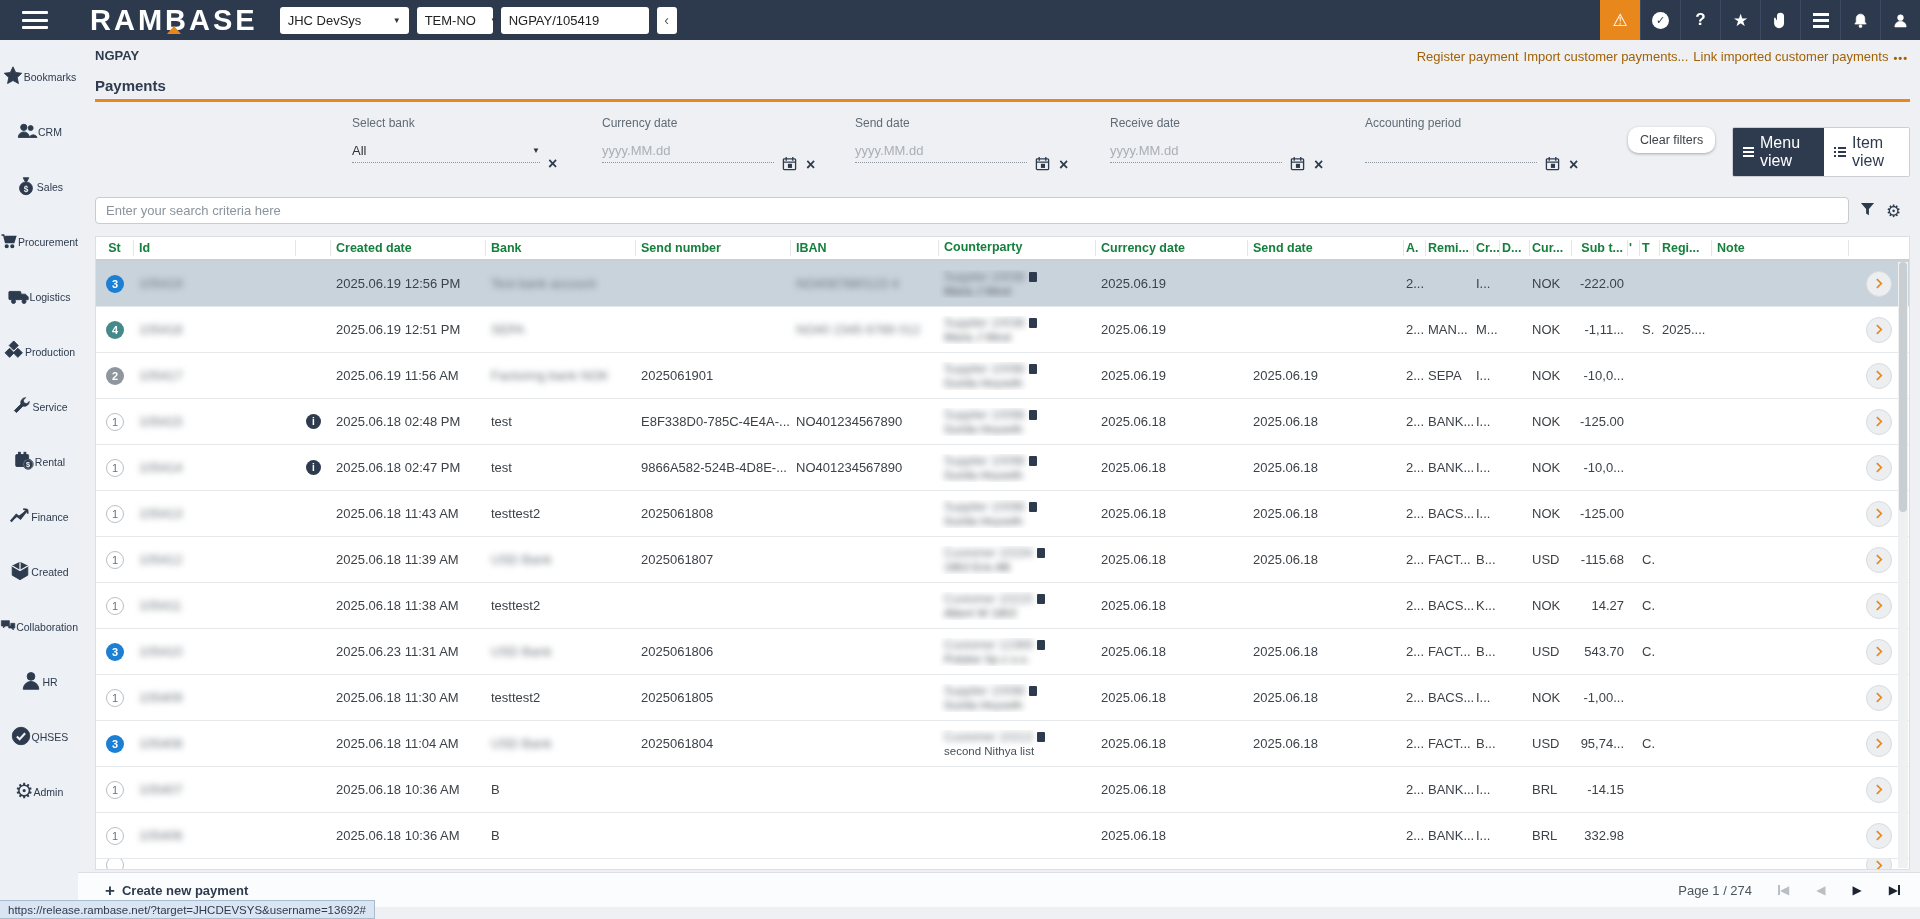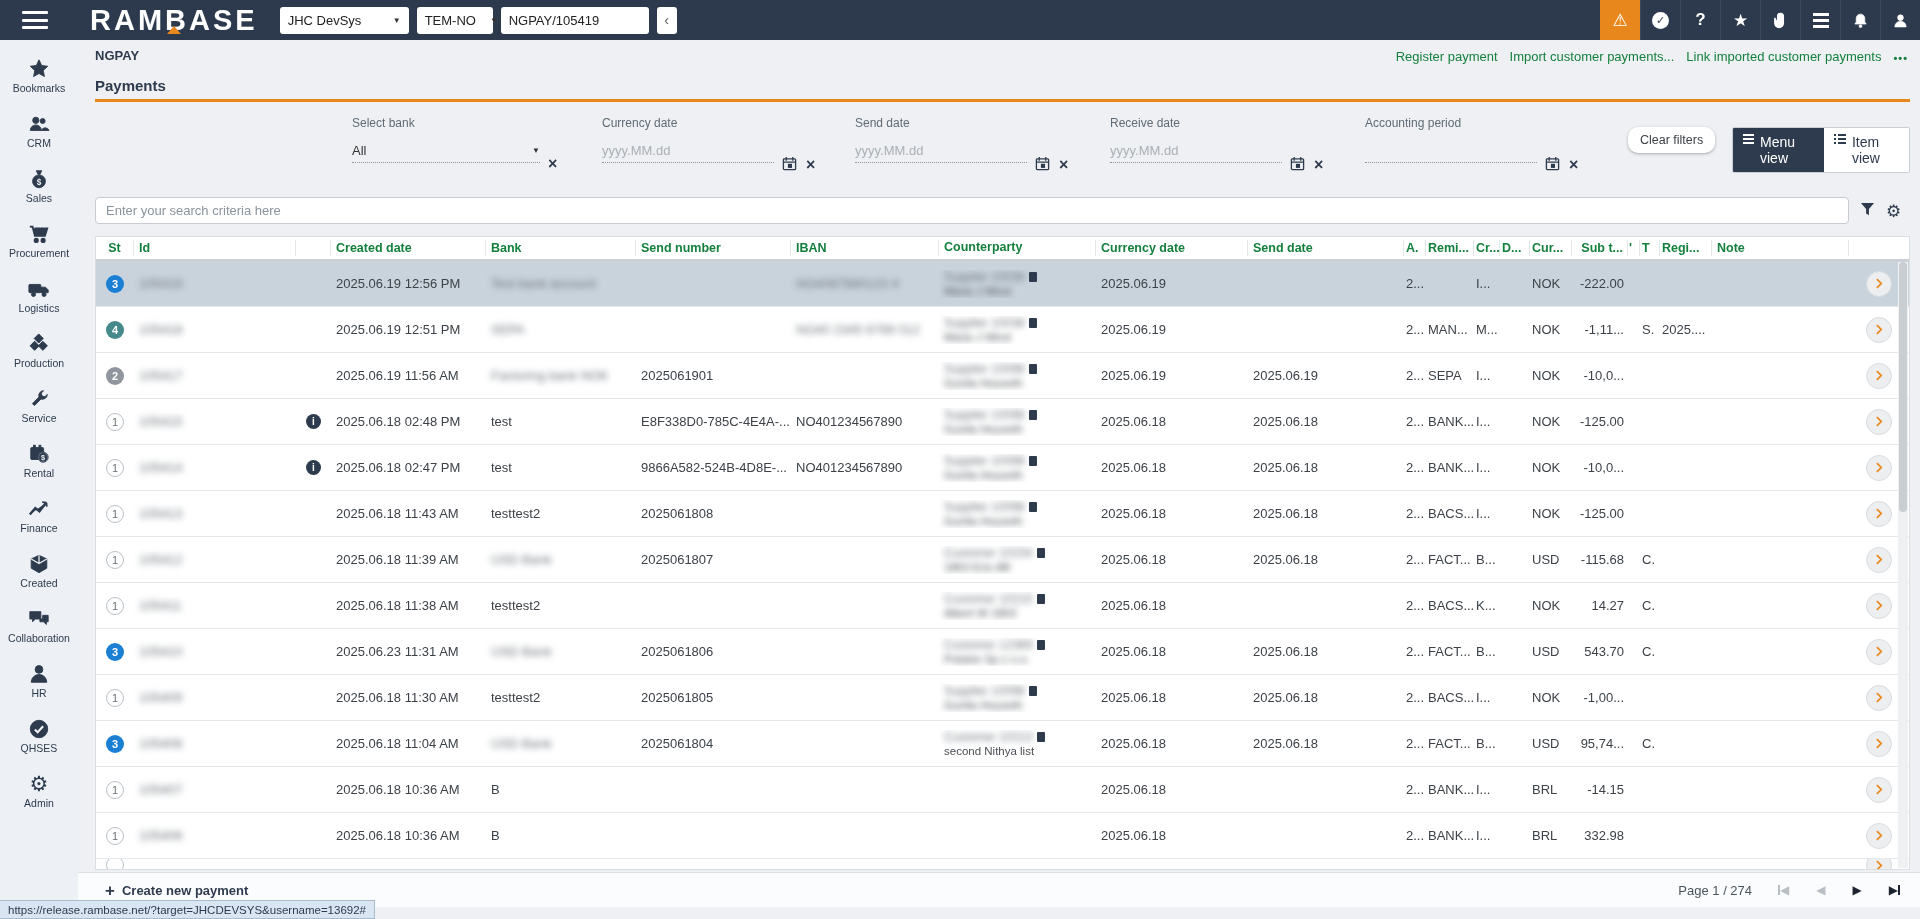--- a/index.html
+++ b/index.html
@@ -20,28 +20,28 @@
   .back-btn{width:20px;justify-content:center;padding:0;color:#555;font-size:14px;cursor:pointer}
   .tb-icons{margin-left:auto;display:flex;height:40px}
   .tb-icon{width:40px;height:40px;display:flex;align-items:center;justify-content:center;color:#fff;border-left:1px solid #3b4a61;cursor:pointer;font-size:17px}
   .tb-icon.alert{background:#e8871c;border-left:none}
   .tb-icon svg{width:17px;height:17px;fill:#fff;stroke:#fff}
   .seal{width:17px;height:17px;border-radius:50%;background:#fff;color:#2d3a4d;font-size:11px;font-weight:bold;display:flex;align-items:center;justify-content:center}
   .list-ic{display:flex;flex-direction:column;gap:3px}
   .list-ic i{display:block;width:16px;height:3px;background:#fff;position:relative}
   
   .sidebar{position:absolute;top:40px;left:0;width:78px;height:879px;background:#edf0f4;padding-top:8px;z-index:20}
-  .side-item{height:55px;display:flex;flex-direction:column;align-items:center;justify-content:center;cursor:pointer}
+  .side-item{height:55px;display:flex;flex-direction:row;align-items:center;justify-content:center;cursor:pointer}
   .side-item svg{width:22px;height:22px;fill:#2e3b4e;stroke:#2e3b4e}
   .side-item .glyph{font-size:21px;line-height:22px;color:#2e3b4e}
   .side-label{font-size:10.5px;color:#2e3b4e;margin-top:2px;white-space:nowrap}
   
   .main{position:absolute;left:78px;top:40px;width:1842px;height:879px}
   .module-name{position:absolute;left:17px;top:8px;font-size:13px;font-weight:bold;color:#2e3b4e}
-  .actions{position:absolute;right:12px;top:9px;display:flex;gap:12px;font-size:13px;color:#15803d;align-items:flex-end}
+  .actions{position:absolute;right:12px;top:9px;display:flex;gap:5px;font-size:13px;color:#a16207;align-items:flex-end}
   .actions .lnk{cursor:pointer;white-space:nowrap}
   .actions .more{font-size:11px;letter-spacing:1px;font-weight:bold;cursor:pointer}
   .page-title{position:absolute;left:17px;top:37px;font-size:15px;font-weight:bold;color:#2e3b4e}
   .title-line{position:absolute;left:17px;width:1815px;top:59px;border-bottom:3px solid #e8871c}
   
   .filters{position:absolute;left:17px;top:66px;width:1815px;height:78px;font-size:12px}
   .flabel{color:#5f6b76;font-size:12px;margin-bottom:9px;display:block}
   .qs-card{position:absolute;left:0;top:0;width:235px;height:78px;background:#dce4eb;padding:10px 12px 0 14px}
   .qs-row{display:flex;align-items:center;border-bottom:1px dotted #8e979e;width:190px;height:24px;margin-top:2px}
   .qs-row svg{width:13px;height:13px;stroke:#333;fill:none}
@@ -55,21 +55,21 @@
   .ficons{position:absolute;display:flex;align-items:center;gap:9px;top:40px}
   .x-ic{font-size:16px;font-weight:bold;color:#2e3b4e;cursor:pointer;line-height:1}
   .cal svg{width:15px;height:15px;stroke:#2e3b4e;fill:none;cursor:pointer}
   .g-bank{left:257px;width:200px}   .g-bank .fline{width:188px}
   .g-cur{left:507px;width:230px}    .g-cur .fline{width:172px}
   .g-send{left:760px;width:230px}   .g-send .fline{width:172px}
   .g-recv{left:1015px;width:230px}  .g-recv .fline{width:172px}
   .g-acct{left:1270px;width:230px}  .g-acct .fline{width:172px}
   .clear-btn{position:absolute;left:1533px;top:21px;background:#fff;border:none;border-radius:10px;box-shadow:0 1px 3px rgba(0,0,0,.3);padding:6px 12px;font-size:12.5px;color:#3c4248;cursor:pointer;font-family:inherit}
   .view-toggle{position:absolute;left:1637px;top:21px;display:flex;border:1px solid #c9cfd5;border-radius:2px;overflow:hidden}
-  .vt-btn{display:flex;gap:6px;font-size:14px;padding:6px 10px;cursor:pointer;background:#fff;color:#2e3b4e}
+  .vt-btn{display:flex;align-items:center;gap:6px;font-size:16px;padding:6px 10px;cursor:pointer;background:#fff;color:#2e3b4e}
   .vt-btn.active{background:#2e3b4e;color:#fff}
   .vt-bars{display:flex;flex-direction:column;gap:2px}
   .vt-bars i{width:11px;height:2px;background:currentColor;display:block}
   .vt-list{display:flex;flex-direction:column;gap:2px}
   .vt-list i{display:block;width:12px;height:2px;background:linear-gradient(to right,currentColor 2px,transparent 2px,transparent 4px,currentColor 4px)}
   
   .search-row{position:absolute;left:17px;top:157px;width:1815px;height:27px}
   .search-input{width:1754px;height:27px;border:1px solid #c6ccd2;border-radius:4px;background:#fff;padding:0 10px;font-size:13px;color:#333;font-family:inherit}
   .search-input::placeholder{color:#8b949c}
   .sr-ics{position:absolute;left:1765px;top:5px;display:flex;gap:11px;align-items:center}

